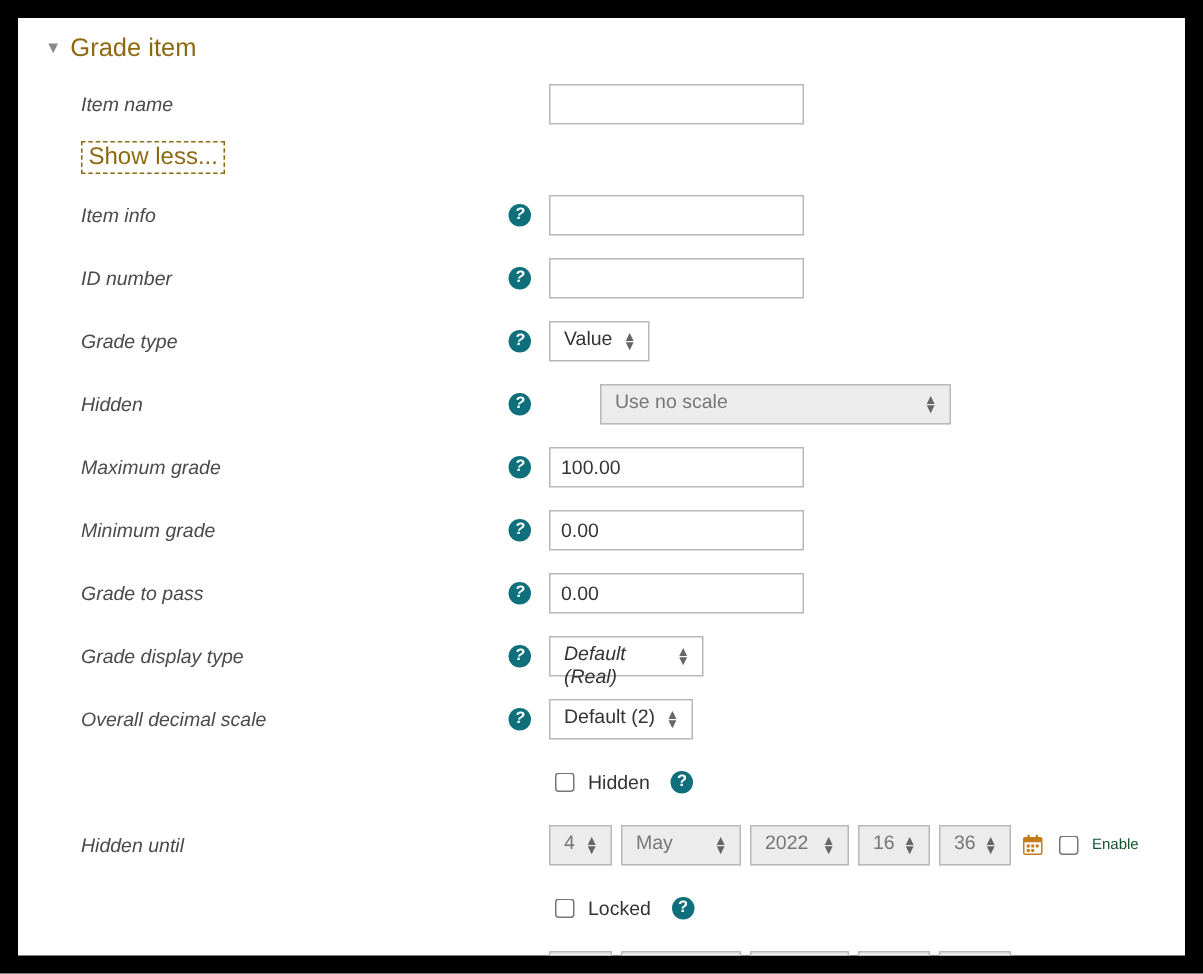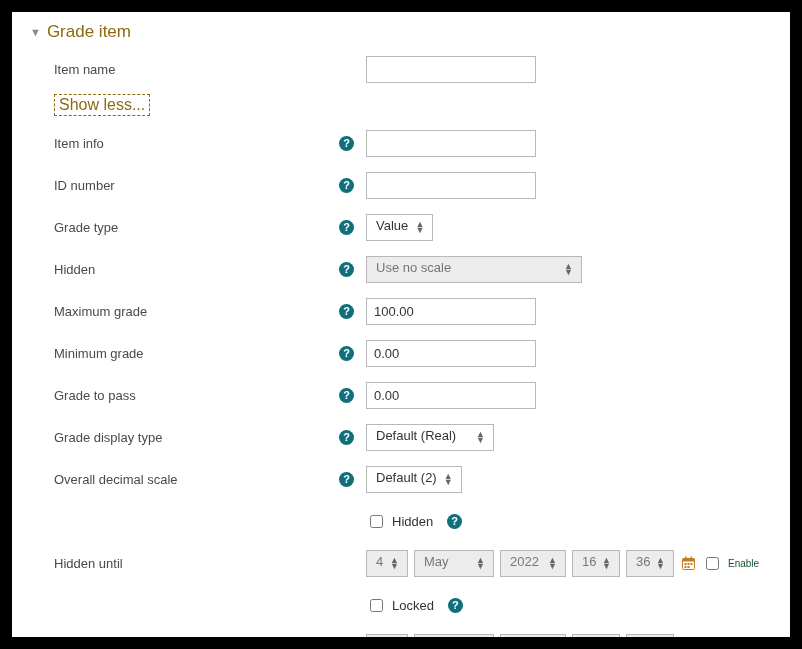--- a/index.html
+++ b/index.html
@@ -39,20 +39,21 @@
     align-items: center;
     min-height: 34px;
     margin-bottom: 8px;
   }
   .label-col {
     width: 336px;
     padding-left: 24px;
     display: flex;
     align-items: flex-end;
     color: #4a4a4a;
+    font-style: italic;
   }
   .label-col .spacer { flex: 1; }
   .help {
     width: 15px;
     height: 15px;
     border-radius: 50%;
     background: #0f6f7a;
     color: #fff;
     font-size: 11px;
     font-weight: bold;
@@ -103,22 +104,22 @@
     position: absolute;
     right: 8px;
     top: 50%;
     transform: translateY(-50%);
     color: #666;
     font-size: 9px;
     line-height: 6px;
     display: flex;
     flex-direction: column;
   }
-  .select-like.wide { width: 216px; }
-  .select-like.med { width: 128px; }
+  .select-like.wide { width: 234px; margin-left: 34px; }
+  .select-like.med { width: 103px; font-style: italic; }
   .showless {
     display: inline-block;
     border: 1px dashed #8d6a12;
     color: #8d6a12;
     padding: 1px 4px;
     font-size: 16px;
     margin-left: 24px;
     margin-bottom: 10px;
     cursor: pointer;
   }

